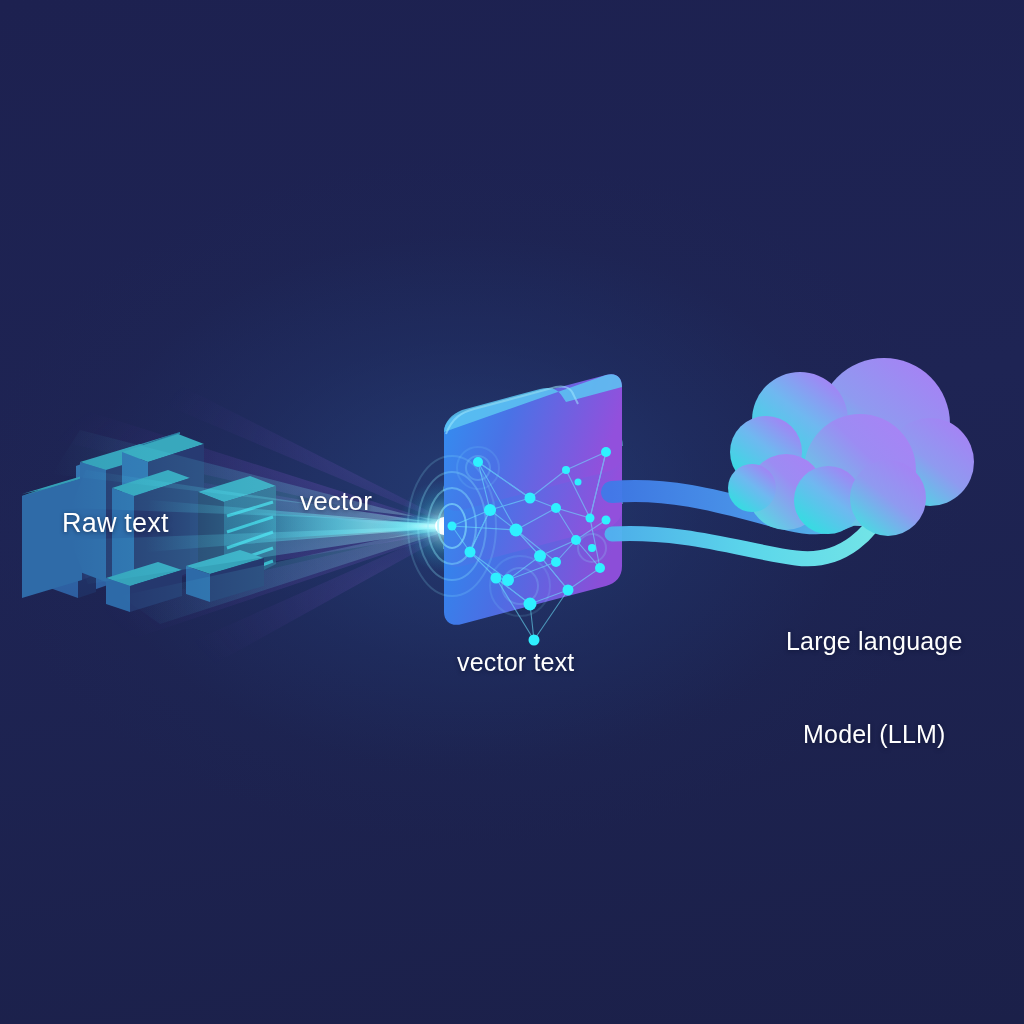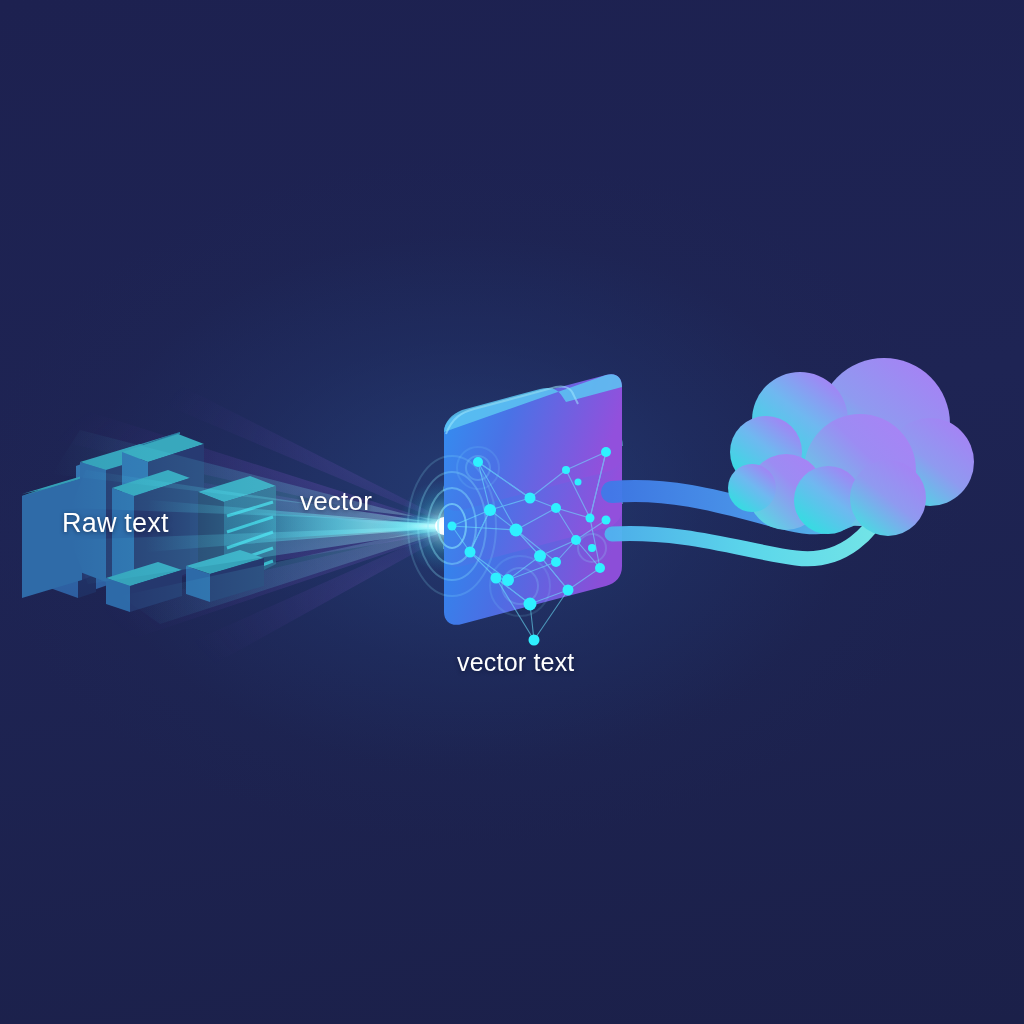--- a/index.html
+++ b/index.html
@@ -323,15 +323,17 @@
     </g>
   </svg>
 
   <div class="label" id="label-rawtext">Raw text</div>
 
   <div class="label" id="label-vector">vector</div>
 
   <div class="label" id="label-vector-index">vector text</div>
 
   <div class="label" id="label-llm">
+    <div>Large language</div>
+    <div>Model (LLM)</div>
   </div>
 
 </div>
 
 </body></html>

